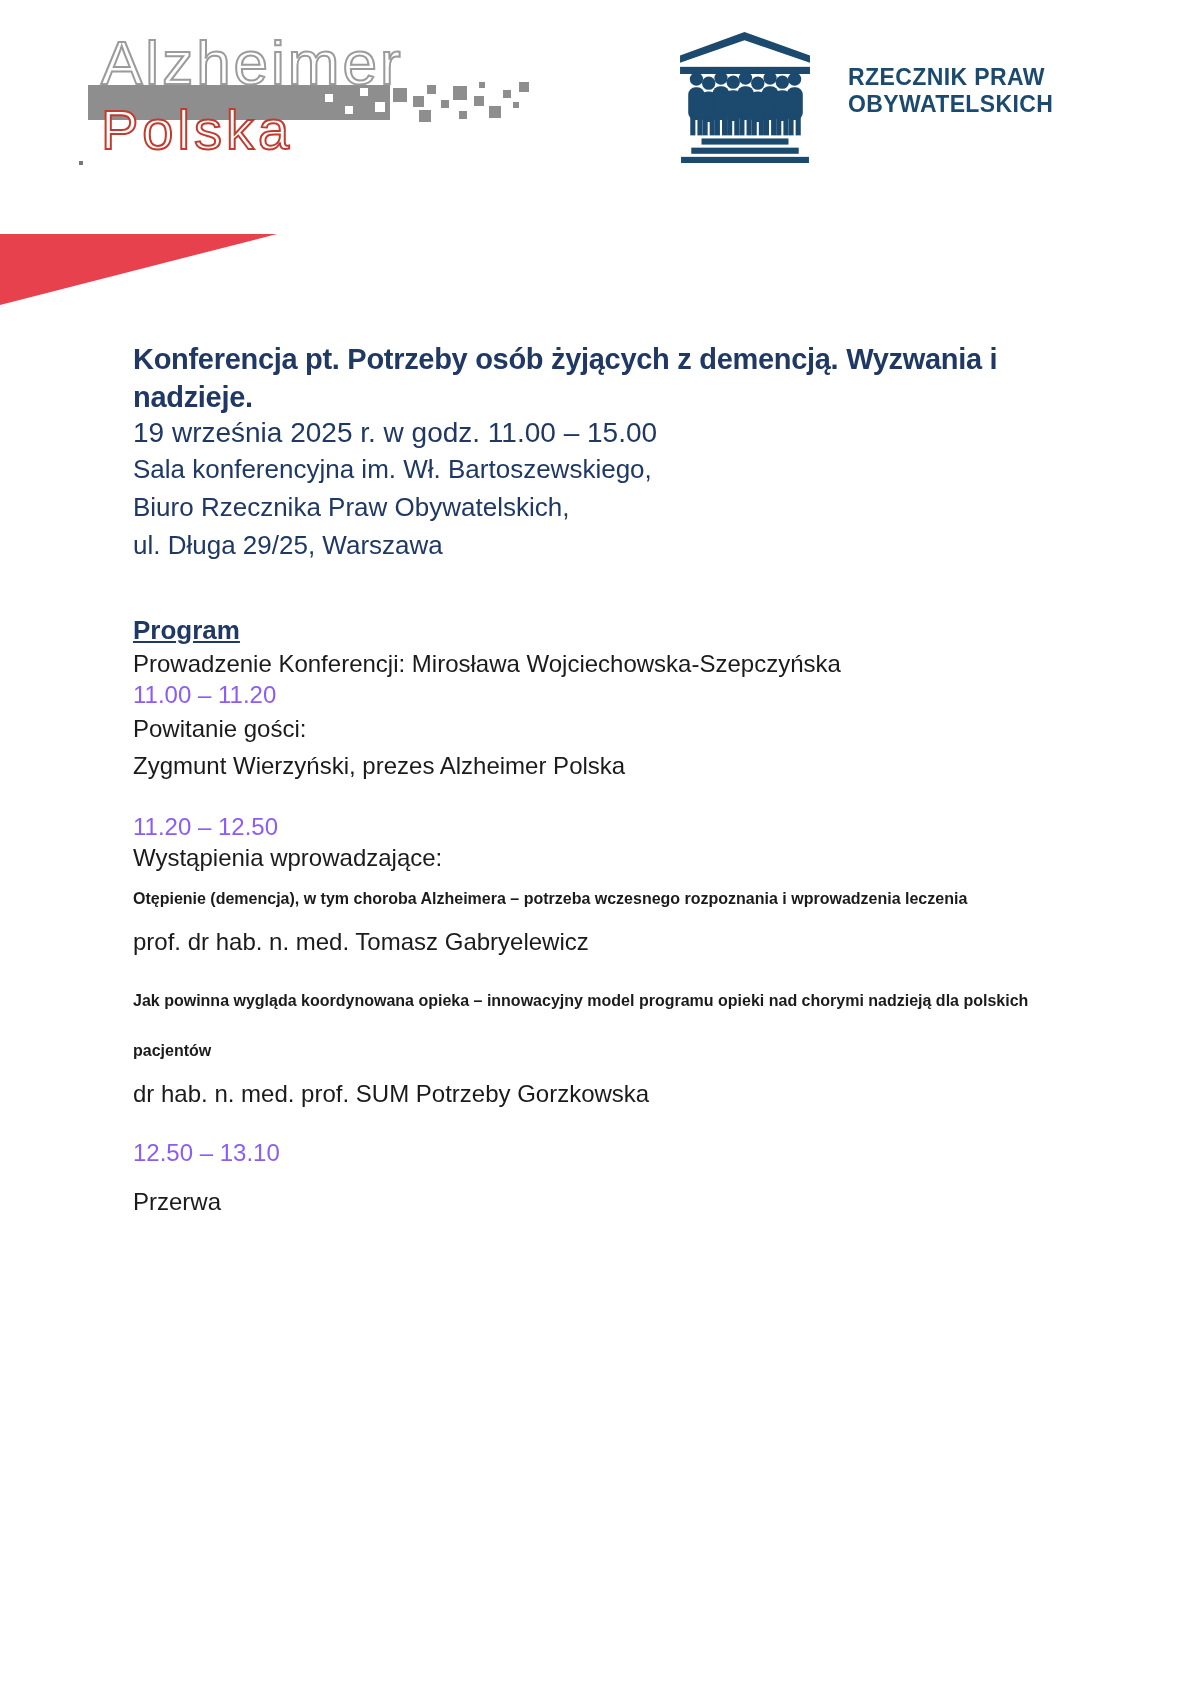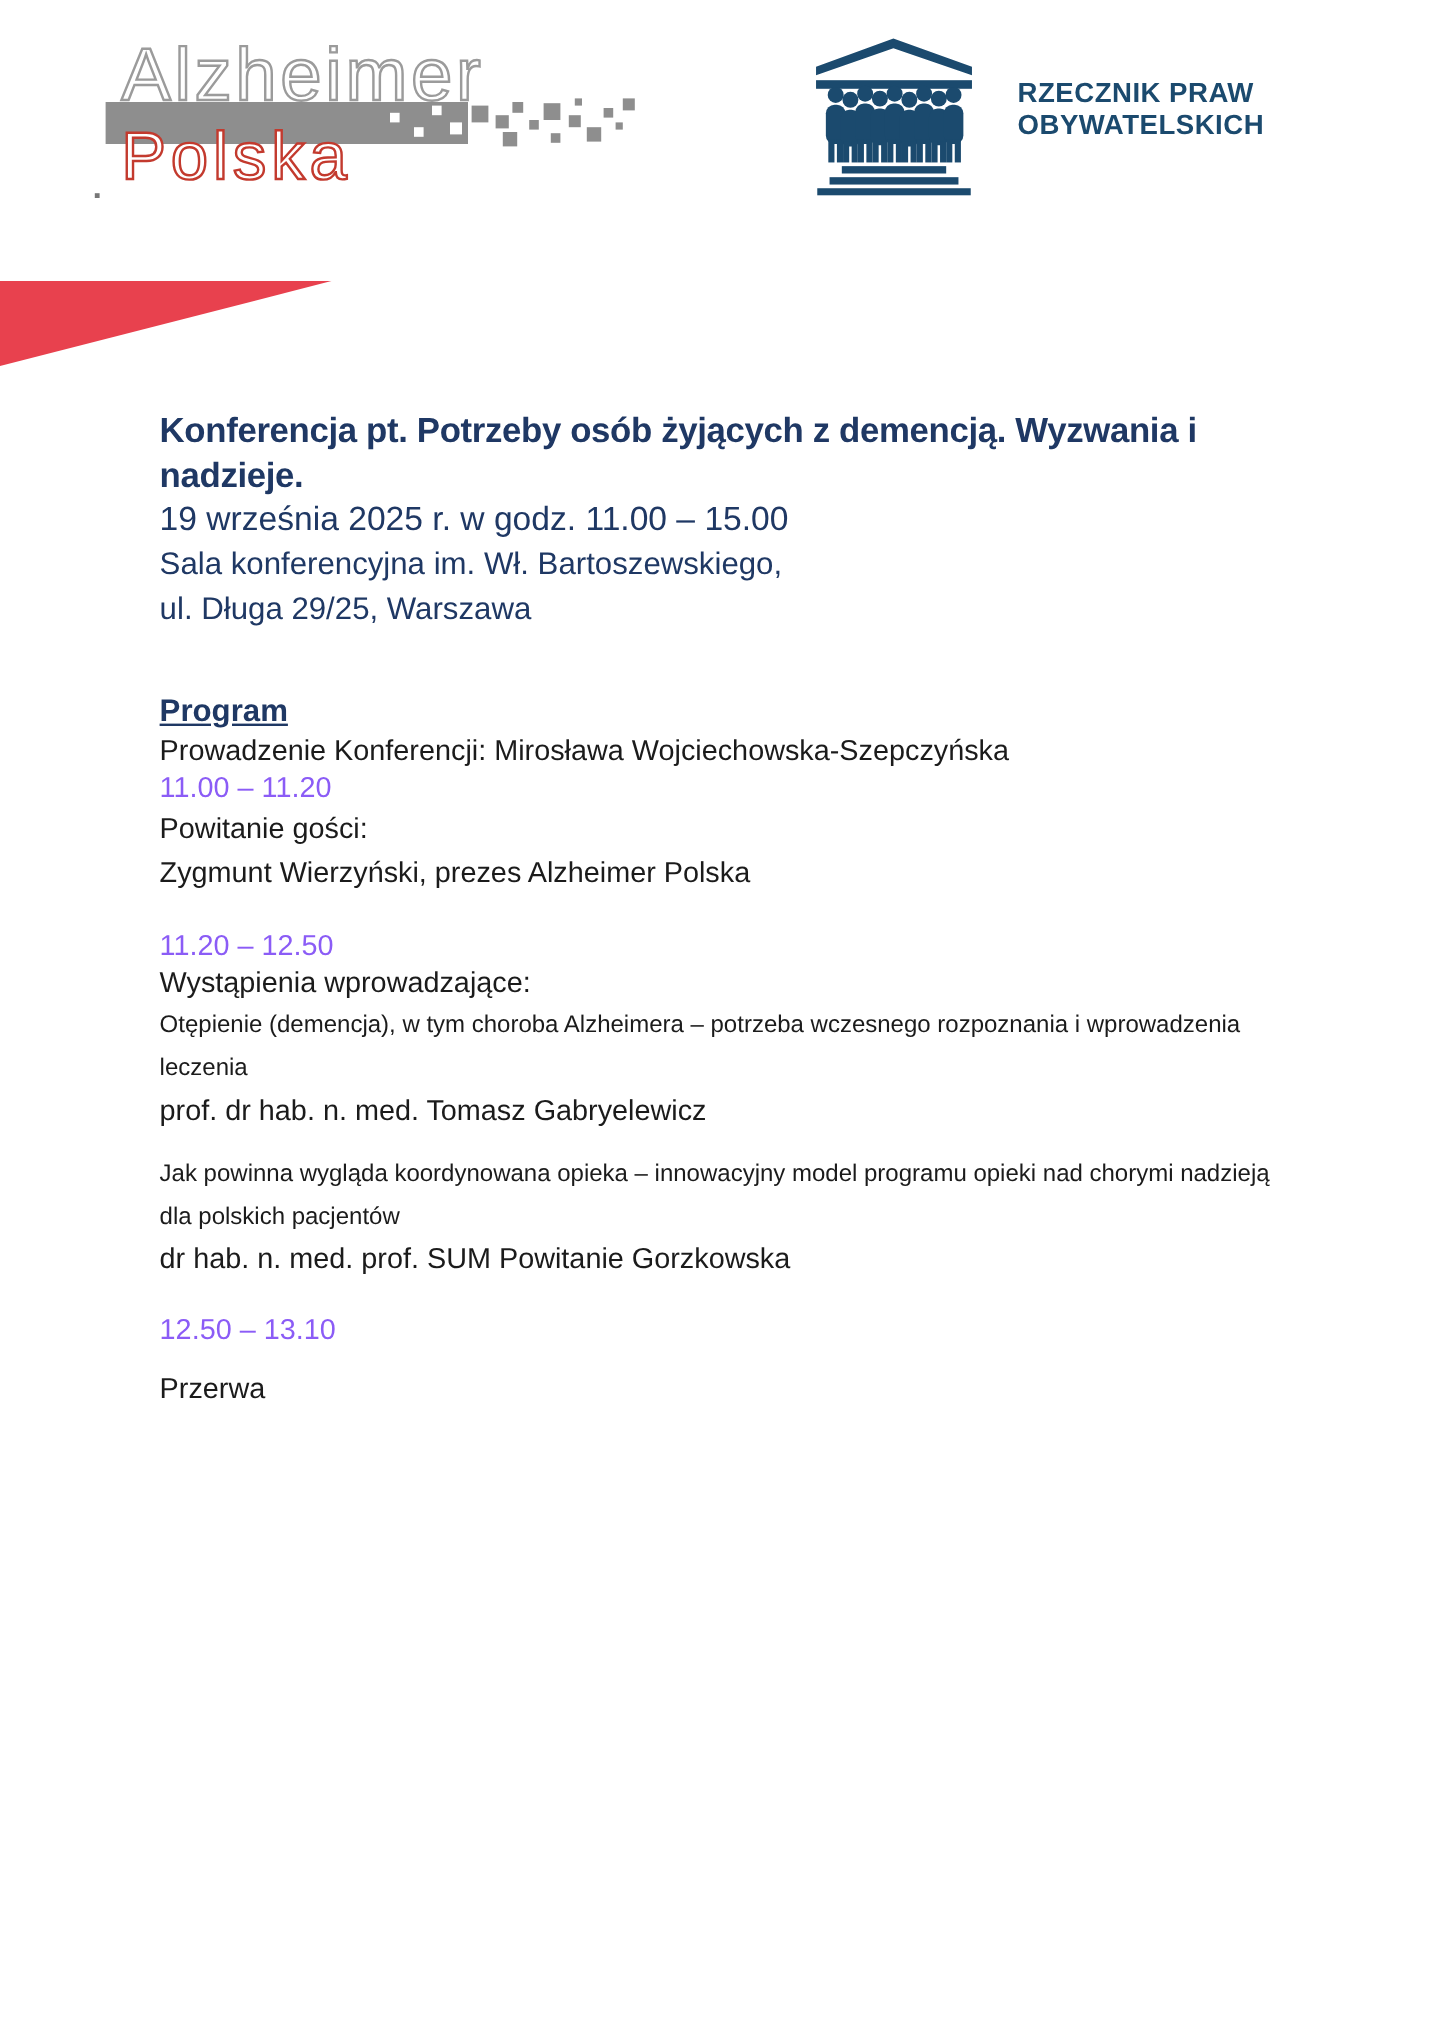--- a/index.html
+++ b/index.html
@@ -44,21 +44,21 @@
   }
   .doc-datetime{color:#1f3864;font-size:28px;font-weight:400;line-height:34px;margin:0 0 30px 0;}
   .venue{color:#1f3864;font-size:26px;line-height:38px;margin:0 0 48px 0;}
   .program-heading{color:#1f3864;font-size:26px;font-weight:700;line-height:36px;margin:0 0 14px 0;text-decoration:underline;}
   .moderator{font-size:24px;line-height:32px;margin:0 0 26px 0;}
   .time{font-size:24px;font-weight:400;line-height:30px;margin:0 0 16px 0;color:#8b5cf6;}
   .welcome-block{font-size:24px;line-height:37px;margin:0 0 28px 0;}
   .session-label{font-size:24px;line-height:32px;margin:0 0 20px 0;}
   .talk{margin:0 0 16px 0;}
   .talk.last{margin-bottom:26px;}
-  .talk-title{font-size:20px;font-weight:400;line-height:36px;}
+  .talk-title{font-size:16px;font-weight:700;line-height:50px;}
   .talk-speaker{font-size:24px;line-height:36px;}
   .time.third{margin-top:10px;margin-bottom:18px;}
   .break-label{font-size:24px;line-height:32px;}
 </style>
 </head>
 <body>
 
 <div class="page">
 
   <div class="az-logo">
@@ -145,20 +145,21 @@
   </div>
 
   <div class="red-triangle"></div>
 
   <div class="content">
     <p class="doc-title">Konferencja pt. Potrzeby osób żyjących z demencją. Wyzwania i nadzieje.</p>
     <p class="doc-datetime">19 września 2025 r. w godz. 11.00 – 15.00</p>
 
     <div class="venue">
       <p>Sala konferencyjna im. Wł. Bartoszewskiego,</p>
+      <p>Biuro Rzecznika Praw Obywatelskich,</p>
       <p>ul. Długa 29/25, Warszawa</p>
     </div>
 
     <p class="program-heading">Program</p>
     <p class="moderator">Prowadzenie Konferencji: Mirosława Wojciechowska-Szepczyńska</p>
 
     <p class="time">11.00 – 11.20</p>
     <div class="welcome-block">
       <p>Powitanie gości:</p>
       <p>Zygmunt Wierzyński, prezes Alzheimer Polska</p>
@@ -166,20 +167,20 @@
 
     <p class="time">11.20 – 12.50</p>
     <p class="session-label">Wystąpienia wprowadzające:</p>
 
     <div class="talk">
       <p class="talk-title">Otępienie (demencja), w tym choroba Alzheimera – potrzeba wczesnego rozpoznania i wprowadzenia leczenia</p>
       <p class="talk-speaker">prof. dr hab. n. med. Tomasz Gabryelewicz</p>
     </div>
     <div class="talk last">
       <p class="talk-title">Jak powinna wygląda koordynowana opieka – innowacyjny model programu opieki nad chorymi nadzieją dla polskich pacjentów</p>
-      <p class="talk-speaker">dr hab. n. med. prof. SUM Powitanie Gorzkowska</p>
+      <p class="talk-speaker">dr hab. n. med. prof. SUM Potrzeby Gorzkowska</p>
     </div>
 
     <p class="time third">12.50 – 13.10</p>
     <p class="break-label">Przerwa</p>
   </div>
 
 </div>
 
 </body></html>

